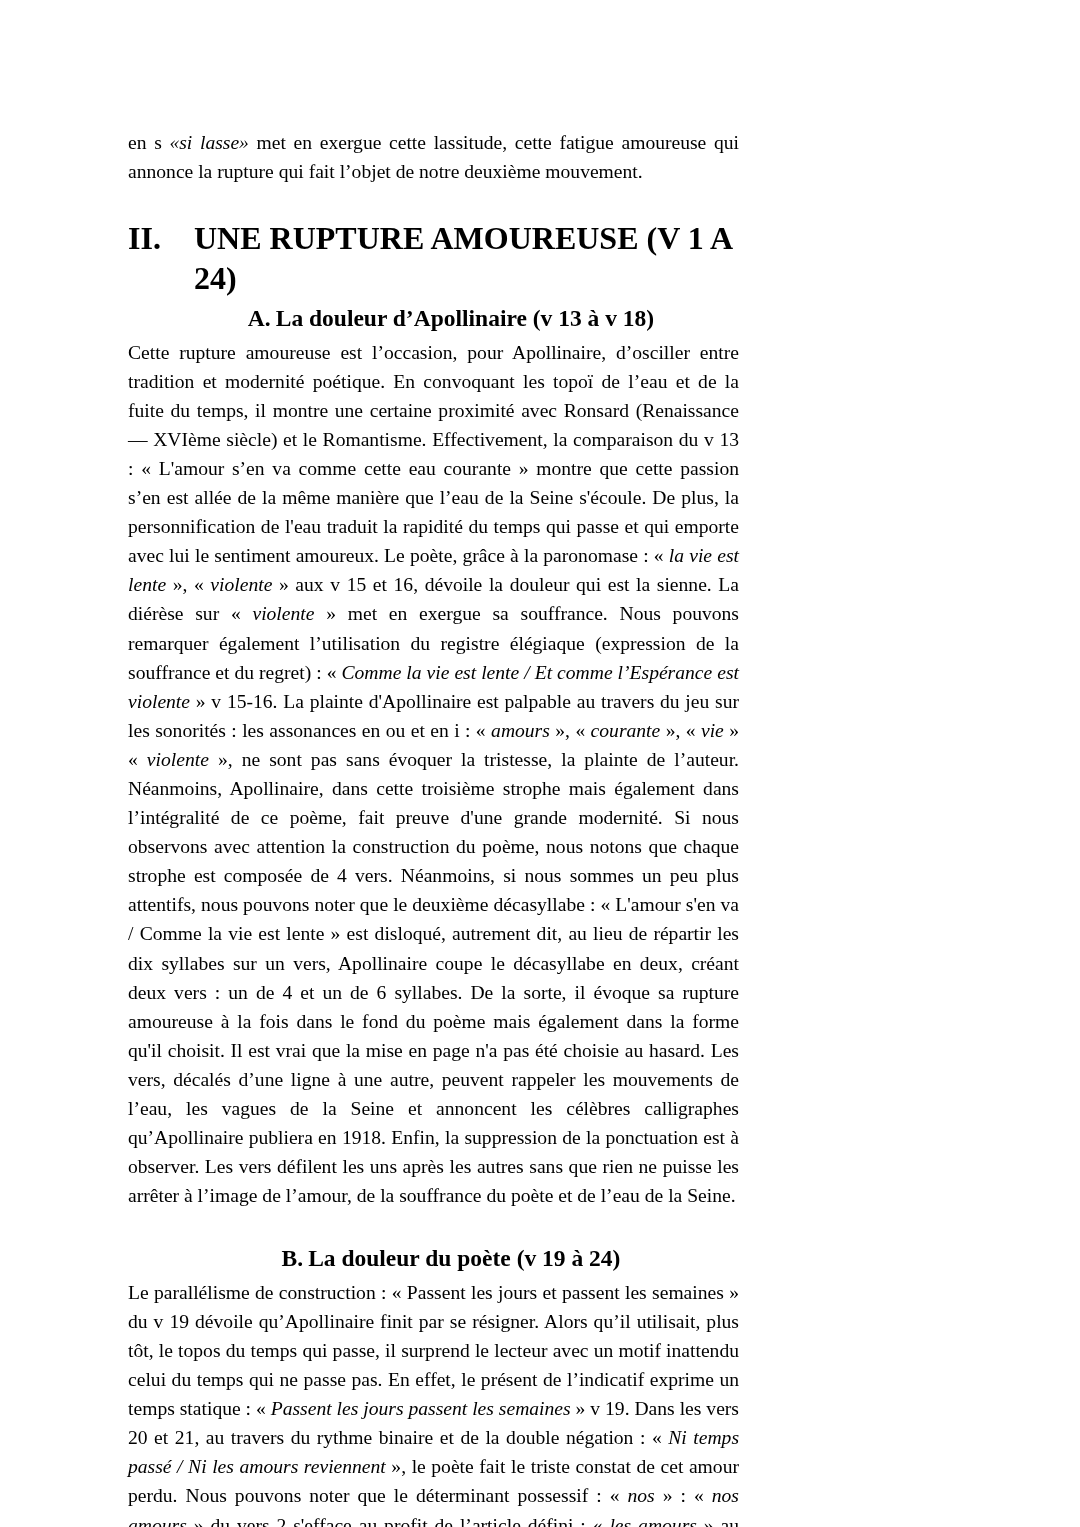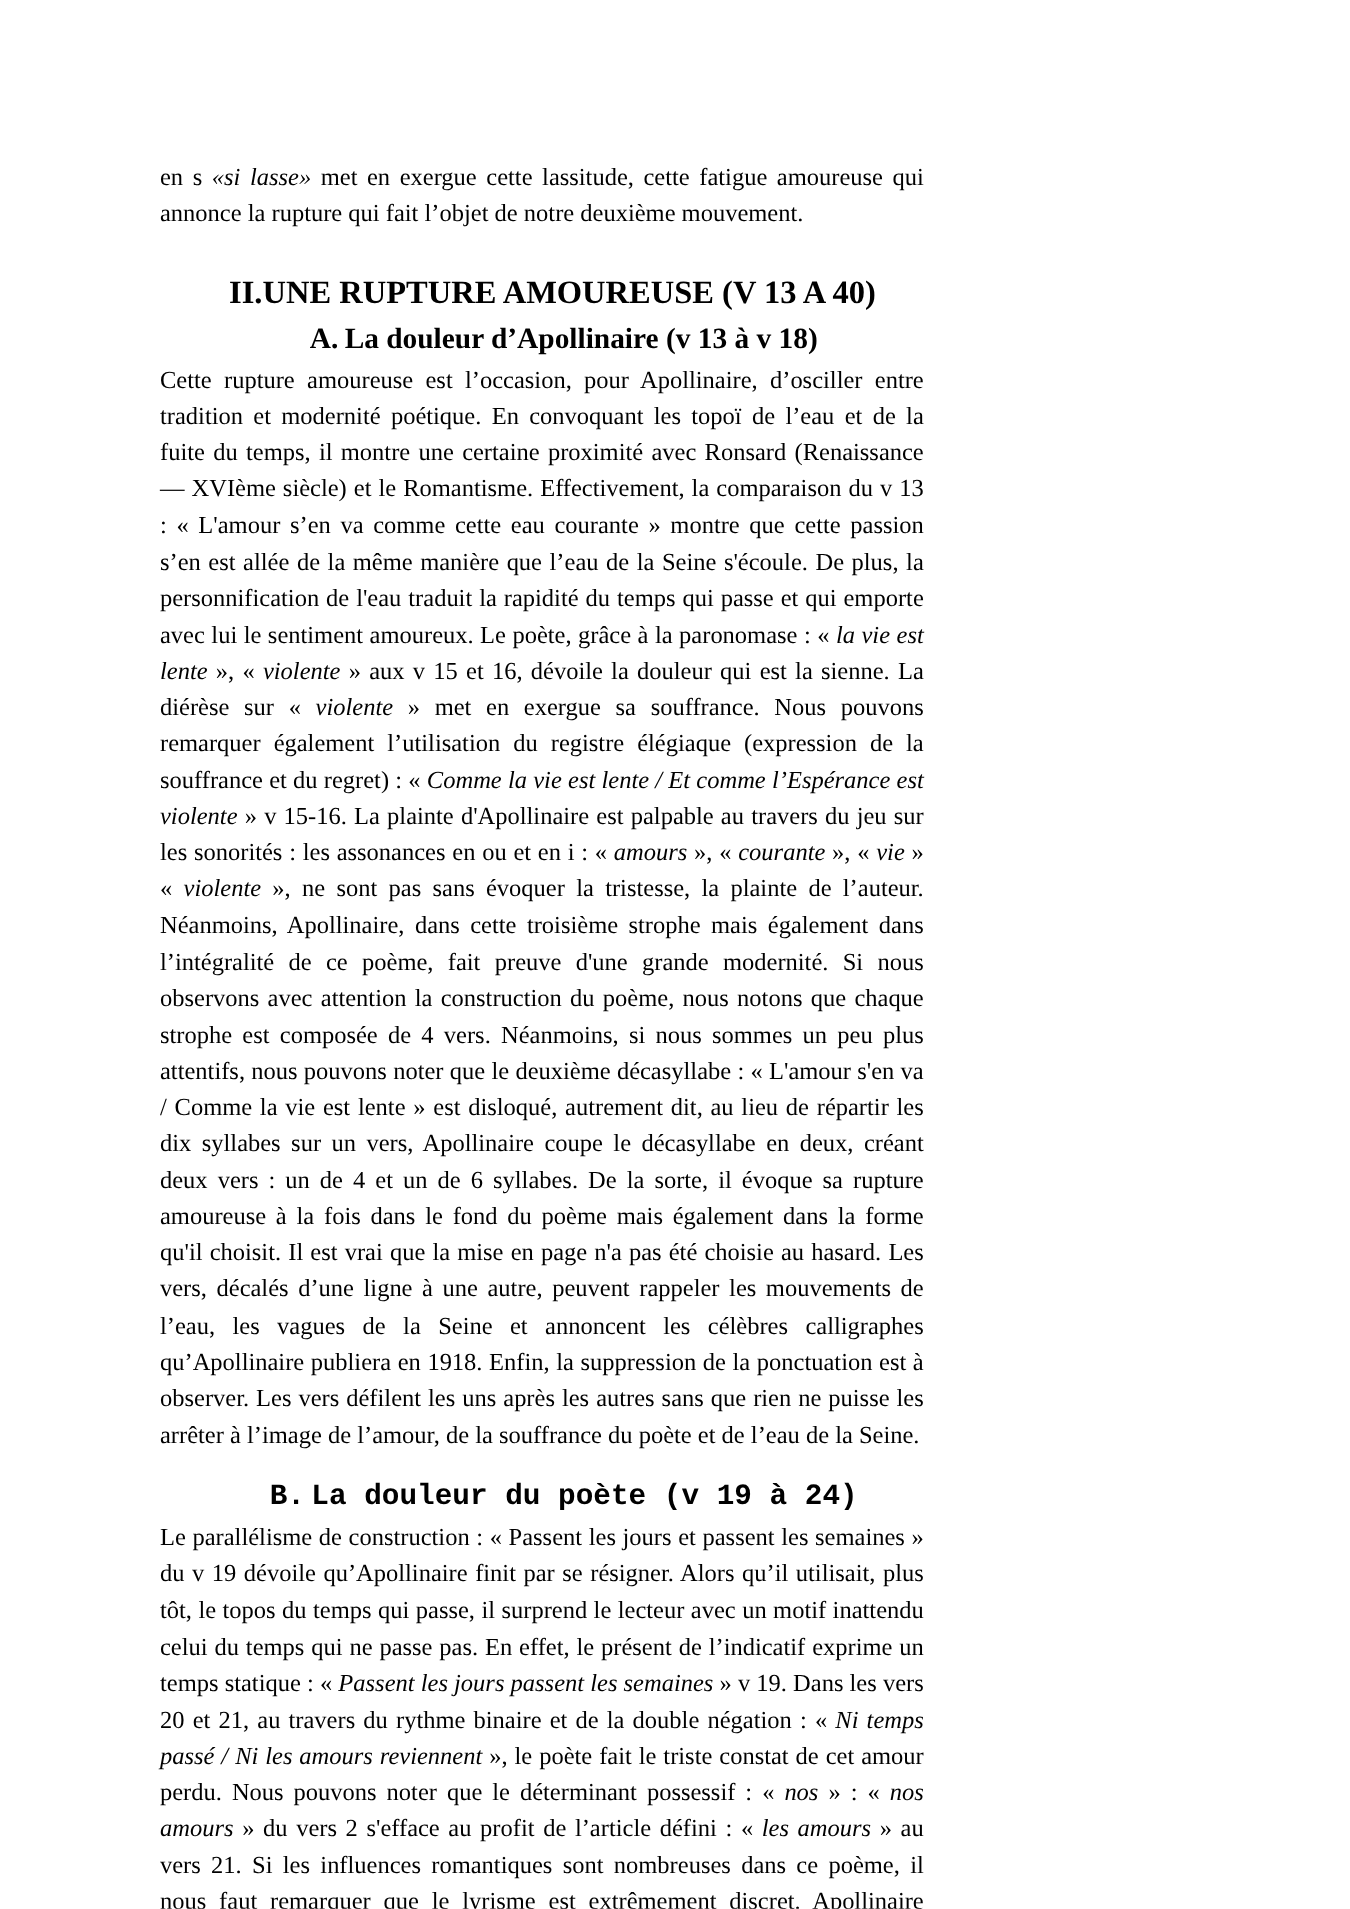--- a/index.html
+++ b/index.html
@@ -28,66 +28,64 @@
     line-height: 29.1px;
     text-align: justify;
     text-justify: inter-word;
     margin: 0;
     hyphens: none;
   }
   .intro-para {
     margin-bottom: 0;
   }
   .h-section {
-    font-size: 26px;
+    font-size: 32px;
     font-weight: bold;
     line-height: 1.25;
-    margin: 32px 0 6px 16px;
+    margin: 32px 0 6px 0;
     display: flex;
     align-items: baseline;
-    text-align: right;
   }
   .h-section .num {
     display: inline-block;
     width: 66px;
     flex: 0 0 66px;
   }
   .h-sub {
     font-size: 23.5px;
     font-weight: bold;
     line-height: 1.25;
     margin: 6px 0 4px 0;
     padding-left: 35px;
     text-align: center;
   }
   .h-sub .num {
     margin-right: 5px;
   }
   .spacer-sub-b {
-    margin-top: 20px;
-    font-family: Liberation Mono, monospace;
+    margin-top: 34px;
   }
   .para-after-head {
     margin-top: 2px;
     font-family: Liberation Serif, serif;
   }
   i {
     font-style: italic;
   }
 </style>
 </head>
 <body>
 
 <div class="page">
 
   <p class="body-text intro-para"><span>en s </span><i>«si lasse»</i><span> met en exergue cette lassitude, cette fatigue amoureuse qui annonce la rupture qui fait l’objet de notre deuxième mouvement.</span></p>
 
   <h2 class="h-section">
       <span class="num">II.</span>
-      <span>UNE RUPTURE AMOUREUSE (V 13 A 40)</span>
+      <span>UNE RUPTURE AMOUREUSE (V 1 A 24)</span>
     </h2>
 
   <h3 class="h-sub"><span class="num">A.</span><span>La douleur d’Apollinaire (v 13 à v 18)</span></h3>
 
   <p class="body-text para-after-head"><span>Cette rupture amoureuse est l’occasion, pour Apollinaire, d’osciller entre tradition et modernité poétique. En convoquant les topoï de l’eau et de la fuite du temps, il montre une certaine proximité avec Ronsard (Renaissance — XVIème siècle) et le Romantisme. Effectivement, la comparaison du v 13 : « L'amour s’en va comme cette eau courante » montre que cette passion s’en est allée de la même manière que l’eau de la Seine s'écoule. De plus, la personnification de l'eau traduit la rapidité du temps qui passe et qui emporte avec lui le sentiment amoureux. Le poète, grâce à la paronomase : « </span><i>la vie est lente</i><span> », « </span><i>violente</i><span> » aux v 15 et 16, dévoile la douleur qui est la sienne. La diérèse sur « </span><i>violente</i><span> » met en exergue sa souffrance. Nous pouvons remarquer également l’utilisation du registre élégiaque (expression de la souffrance et du regret) : « </span><i>Comme la vie est lente / Et comme l’Espérance est violente</i><span> » v 15-16. La plainte d'Apollinaire est palpable au travers du jeu sur les sonorités : les assonances en ou et en i : « </span><i>amours</i><span> », « </span><i>courante</i><span> », « </span><i>vie</i><span> » « </span><i>violente</i><span> », ne sont pas sans évoquer la tristesse, la plainte de l’auteur. Néanmoins, Apollinaire, dans cette troisième strophe mais également dans l’intégralité de ce poème, fait preuve d'une grande modernité. Si nous observons avec attention la construction du poème, nous notons que chaque strophe est composée de 4 vers. Néanmoins, si nous sommes un peu plus attentifs, nous pouvons noter que le deuxième décasyllabe : « L'amour s'en va / Comme la vie est lente » est disloqué, autrement dit, au lieu de répartir les dix syllabes sur un vers, Apollinaire coupe le décasyllabe en deux, créant deux vers : un de 4 et un de 6 syllabes. De la sorte, il évoque sa rupture amoureuse à la fois dans le fond du poème mais également dans la forme qu'il choisit. Il est vrai que la mise en page n'a pas été choisie au hasard. Les vers, décalés d’une ligne à une autre, peuvent rappeler les mouvements de l’eau, les vagues de la Seine et annoncent les célèbres calligraphes qu’Apollinaire publiera en 1918. Enfin, la suppression de la ponctuation est à observer. Les vers défilent les uns après les autres sans que rien ne puisse les arrêter à l’image de l’amour, de la souffrance du poète et de l’eau de la Seine.</span></p>
 
   <h3 class="h-sub spacer-sub-b"><span class="num">B.</span><span>La douleur du poète (v 19 à 24)</span></h3>
 
   <p class="body-text para-after-head"><span>Le parallélisme de construction : « Passent les jours et passent les semaines » du v 19 dévoile qu’Apollinaire finit par se résigner. Alors qu’il utilisait, plus tôt, le topos du temps qui passe, il surprend le lecteur avec un motif inattendu celui du temps qui ne passe pas. En effet, le présent de l’indicatif exprime un temps statique : « </span><i>Passent les jours passent les semaines</i><span> » v 19. Dans les vers 20 et 21, au travers du rythme binaire et de la double négation : « </span><i>Ni temps passé / Ni les amours reviennent</i><span> », le poète fait le triste constat de cet amour perdu. Nous pouvons noter que le déterminant possessif : « </span><i>nos</i><span> » : « </span><i>nos amours</i><span> » du vers 2 s'efface au profit de l’article défini : « </span><i>les amours</i><span> » au vers 21. Si les influences romantiques sont nombreuses dans ce poème, il nous faut remarquer que le lyrisme est extrêmement discret. Apollinaire n'épanche pas avec excès. Il finit même par disparaître du texte. Enfin, la fin de cette dernière strophe est pour le moins surprenante. En effet, nous découvrons que le premier vers est répété au vers 22 : « Sous le pont Mirabeau coule la Seine ». Le lecteur s'attend, alors, à sa lecture, à ce que la première strophe soit répétée dans son intégralité pour créer une forme de boucle mais seul le premier vers clôt la strophe et laisse place au refrain comme si Apollinaire s'interrompait, se résignait, marquait un silence dans son écriture pour traduire sa douleur amoureuse.</span></p>
 

